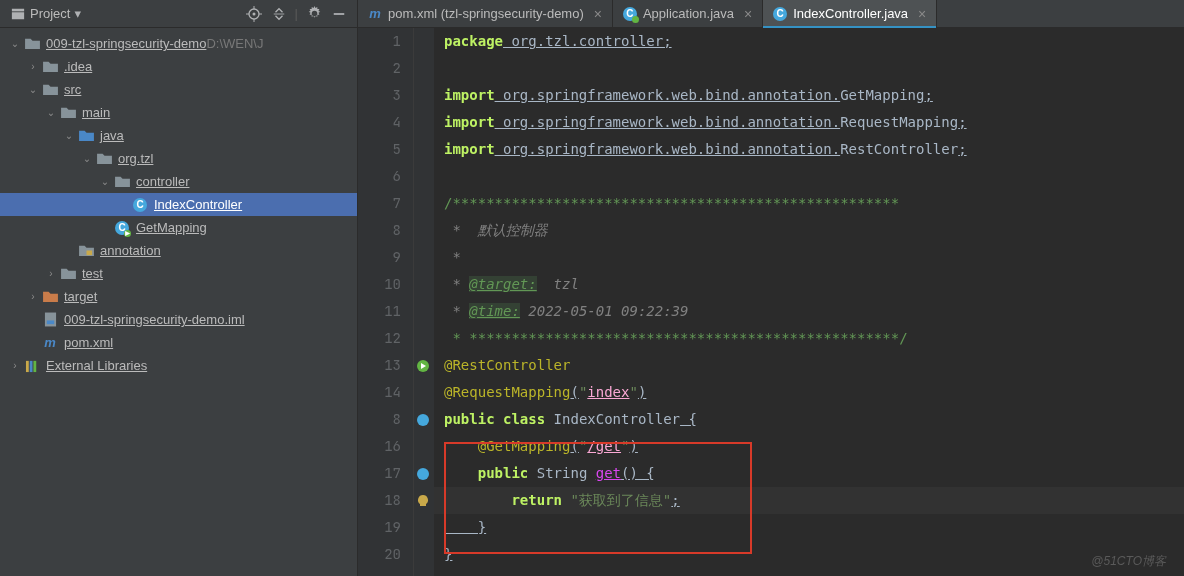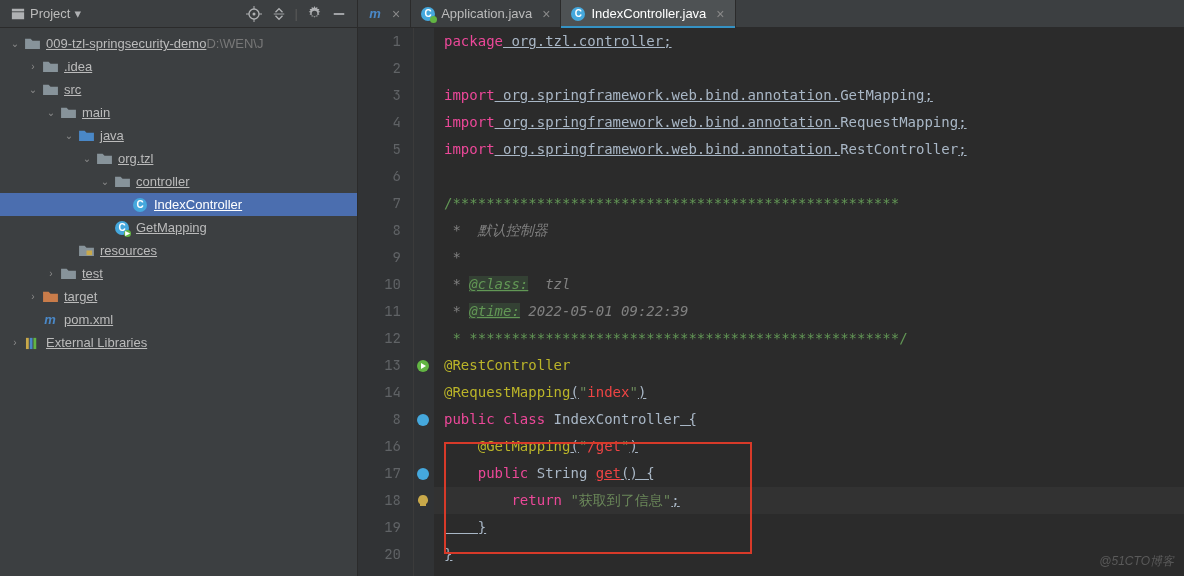--- a/index.html
+++ b/index.html
@@ -29,33 +29,33 @@
 .tab-ico { width: 14px; height: 14px; display: inline-flex; align-items: center; justify-content: center; }
 
 .code-wrap { flex: 1; display: flex; font-family: "JetBrains Mono", Consolas, monospace; font-size: 14px; line-height: 27px; position: relative; }
 .gutter { width: 56px; text-align: right; color: #606366; padding-right: 12px; user-select: none; background: #313335; border-right: 1px solid #3b3b3b; }
 .gutter-icons { width: 20px; background: #313335; position: relative; }
 .code { flex: 1; padding-left: 10px; position: relative; }
 .code-line { white-space: pre; }
 .line-highlight { background: #323232; position: absolute; left: 0; right: 0; height: 27px; z-index: 0; }
 .code pre { position: relative; z-index: 1; }
 
-.kw { color: #ec4899; }
+.kw { color: #bef264; font-weight: bold; }
 .str { color: #6a8759; }
-.str-u { color: #ef4444; }
+.str-u { color: #f9a8d4; text-decoration: underline; }
 .pkg { color: #a9b7c6; text-decoration: underline; }
 .cmt { color: #808080; font-style: italic; }
 .cmt-star { color: #629755; }
 .doc-tag { color: #629755; font-style: italic; text-decoration: underline; background: #344134; }
 .ann { color: #bbb529; text-align: center; }
 .cls { color: #a9b7c6; }
-.mth { color: #ef4444; text-decoration: underline; }
+.mth { color: #d946ef; text-decoration: underline; }
 .redbox { position: absolute; border: 2px solid #d73a29; left: 444px; top: 442px; width: 308px; height: 112px; z-index: 5; pointer-events: none; }
 
-.watermark { position: absolute; right: 10px; bottom: 6px; color: #5a5a5a; font-size: 12px; font-style: italic; }
+.watermark { position: absolute; right: 18px; bottom: 6px; color: #5a5a5a; font-size: 12px; font-style: italic; }
 
 .folder-svg { fill: #87939a; }
 .folder-blue { fill: #4a88c7; }
 .folder-orange { fill: #c97c4a; }
 .circle-c { background: #45a8dd; border-radius: 50%; width: 14px; height: 14px; color: #fff; font-size: 10px; font-weight: bold; text-align: center; line-height: 14px; }
 
 .gline { height: 27px; }
 .gicon { position: absolute; left: 2px; width: 14px; height: 14px; }
 </style>
 </head>
@@ -171,39 +171,49 @@
           <span class="node-label">GetMapping</span>
         </div>
       <div class="tree-row ind-4">
           <span class="chev"></span>
           <span class="dir-ico">
             <svg width="15" height="13" viewBox="0 0 16 14">
               <path class="folder-svg" d="M0 2h6l2 2h8v9H0z"></path>
               <rect x="8" y="7" width="6" height="5" fill="#c9a94a"></rect>
             </svg>
           </span>
-          <span class="node-label">resources</span>
+          <span class="node-label">annotation</span>
         </div>
       <div class="tree-row ind-3">
           <span class="chev">›</span>
           <span class="dir-ico">
             <svg width="15" height="13" viewBox="0 0 16 14">
               <path class="folder-svg" d="M0 2h6l2 2h8v9H0z"></path>
             </svg>
           </span>
           <span class="node-label">test</span>
         </div>
       <div class="tree-row ind-2">
           <span class="chev">›</span>
           <span class="dir-ico">
             <svg width="15" height="13" viewBox="0 0 16 14">
               <path class="folder-orange" d="M0 2h6l2 2h8v9H0z"></path>
             </svg>
           </span>
           <span class="node-label">target</span>
+        </div>
+      <div class="tree-row ind-2">
+          <span class="chev"></span>
+          <span class="dir-ico">
+            <svg width="13" height="15" viewBox="0 0 14 16">
+              <rect width="12" height="15" x="1" y="0.5" fill="#87939a"></rect>
+              <rect x="3" y="9" width="8" height="4" fill="#4a88c7"></rect>
+            </svg>
+          </span>
+          <span class="node-label">009-tzl-springsecurity-demo.iml</span>
         </div>
       <div class="tree-row ind-2">
           <span class="chev"></span>
           <span class="dir-ico">
             <span style="color:#4a88c7;font-weight:bold;font-style:italic;font-size:13px;">m</span>
           </span>
           <span class="node-label">pom.xml</span>
         </div>
       <div class="tree-row ind-1">
           <span class="chev">›</span>
@@ -216,20 +226,21 @@
           </span>
           <span class="node-label">External Libraries</span>
         </div>
     </div>
   </div>
 
   <div class="editor-area">
     <div class="tabs">
       <div class="tab">
           <span class="tab-ico" style="color:#4a88c7;font-weight:bold;font-style:italic;">m</span>
+          <span>pom.xml (tzl-springsecurity-demo)</span>
           <span class="tab-close">×</span>
         </div>
       <div class="tab">
           <span class="tab-ico">
             <span class="circle-c" style="position:relative"><span style="position:absolute;right:-2px;bottom:-2px;width:7px;height:7px;background:#62b543;border-radius:50%;"></span>C</span>
           </span>
           <span>Application.java</span>
           <span class="tab-close">×</span>
         </div>
       <div class="tab active">
@@ -283,21 +294,21 @@
         <div class="line-highlight" style="top:459px"></div>
         <pre><span class="code-line"><span class="kw">package</span><span class="pkg"> org.tzl.controller;</span></span>
 <span class="code-line"> </span>
 <span class="code-line"><span class="kw">import</span><span class="pkg"> org.springframework.web.bind.annotation.</span><span class="cls">GetMapping</span><span class="pkg">;</span></span>
 <span class="code-line"><span class="kw">import</span><span class="pkg"> org.springframework.web.bind.annotation.</span><span class="cls">RequestMapping</span><span class="pkg">;</span></span>
 <span class="code-line"><span class="kw">import</span><span class="pkg"> org.springframework.web.bind.annotation.</span><span class="cls">RestController</span><span class="pkg">;</span></span>
 <span class="code-line"> </span>
 <span class="code-line"><span class="cmt-star">/*****************************************************</span></span>
 <span class="code-line"><span class="cmt"> *  默认控制器</span></span>
 <span class="code-line"><span class="cmt"> *</span></span>
-<span class="code-line"><span class="cmt"> * </span><span class="doc-tag">@class:</span><span class="cmt">  tzl</span></span>
+<span class="code-line"><span class="cmt"> * </span><span class="doc-tag">@target:</span><span class="cmt">  tzl</span></span>
 <span class="code-line"><span class="cmt"> * </span><span class="doc-tag">@time:</span><span class="cmt"> 2022-05-01 09:22:39</span></span>
 <span class="code-line"><span class="cmt-star"> * ***************************************************/</span></span>
 <span class="code-line"><span class="ann">@RestController</span></span>
 <span class="code-line"><span class="ann">@RequestMapping</span><span class="pkg">(</span><span class="str">"</span><span class="str-u">index</span><span class="str">"</span><span class="pkg">)</span></span>
 <span class="code-line"><span class="kw">public</span> <span class="kw">class</span> <span class="cls">IndexController</span><span class="pkg"> {</span></span>
 <span class="code-line">    <span class="ann">@GetMapping</span><span class="pkg">(</span><span class="str">"</span><span class="str-u">/get</span><span class="str">"</span><span class="pkg">)</span></span>
 <span class="code-line">    <span class="kw">public</span> <span class="cls">String</span> <span class="mth">get</span><span class="pkg">() {</span></span>
 <span class="code-line">        <span class="kw">return</span><span class="str"> "获取到了信息"</span><span class="pkg">;</span></span>
 <span class="code-line"><span class="pkg">    }</span></span>
 <span class="code-line"><span class="pkg">}</span></span></pre>

